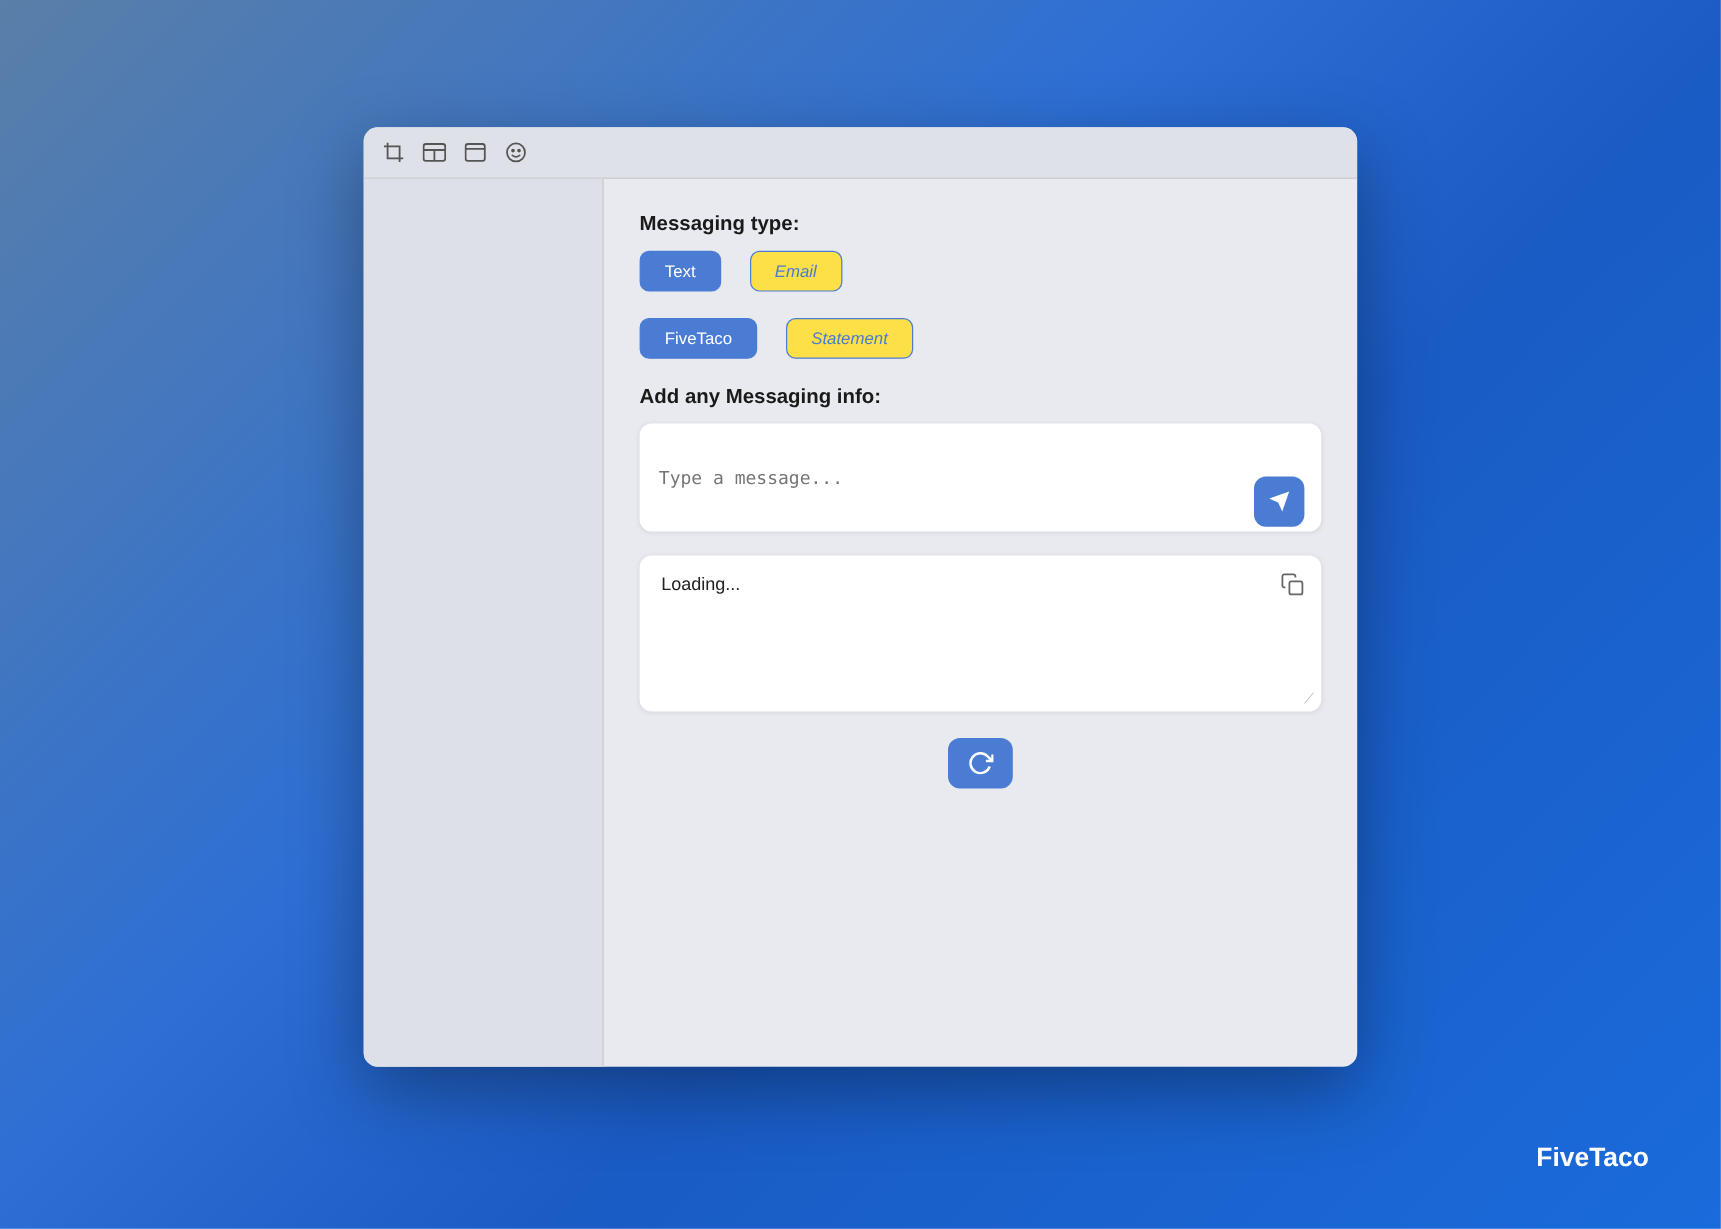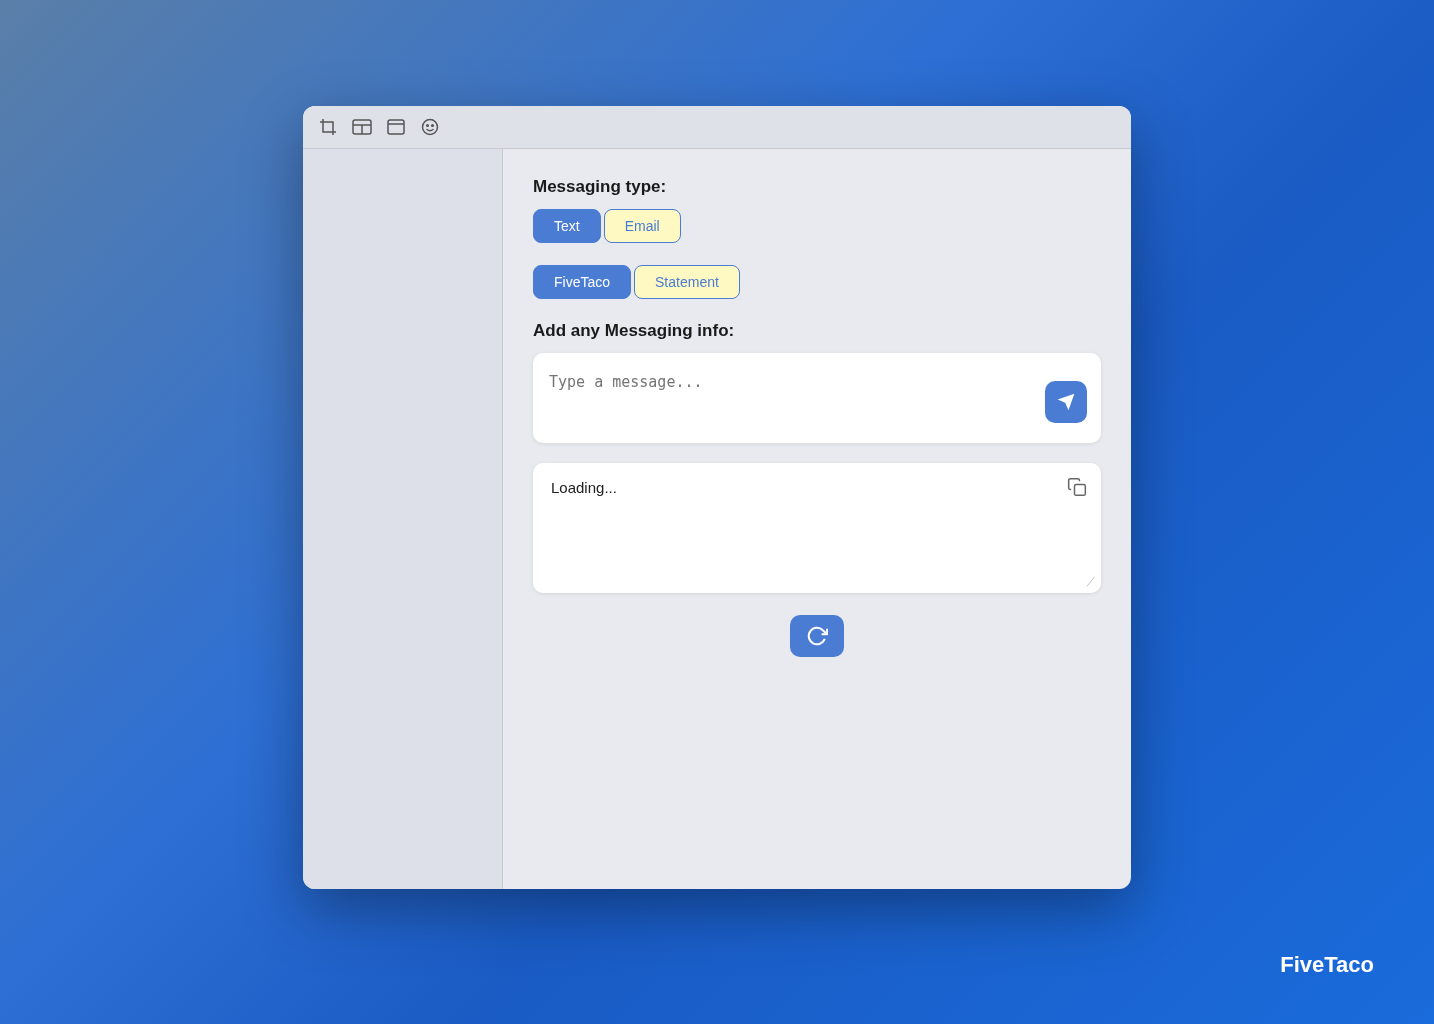--- a/index.html
+++ b/index.html
@@ -62,50 +62,51 @@
 
     .section-label {
       font-size: 17px;
       font-weight: 600;
       color: #1a1a1a;
       margin-bottom: 12px;
     }
 
     .button-group {
       display: flex;
-      gap: 3px;
+      gap: 24px;
       margin-bottom: 22px;
     }
 
     .btn-toggle {
       padding: 8px 20px;
       border-radius: 8px;
       border: 1.5px solid #4a7cd4;
       font-size: 14px;
       font-weight: 500;
       cursor: pointer;
       transition: background 0.15s;
     }
 
     .btn-toggle.active {
       background: #4a7cd4;
       color: #fff;
       border-color: #4a7cd4;
     }
 
     .btn-toggle.inactive {
-      background: #fef9c3;
+      background: #fde047;
       color: #4a7cd4;
       border-color: #4a7cd4;
+      font-style: italic;
     }
 
     .message-input-wrapper {
       background: #fff;
       border-radius: 10px;
-      padding: 14px 14px 20px 16px;
+      padding: 14px 14px 4px 16px;
       margin-bottom: 20px;
       display: flex;
       align-items: flex-end;
       min-height: 90px;
       box-shadow: 0 1px 4px rgba(0,0,0,0.08);
     }
 
     .message-input {
       flex: 1;
       border: none;

